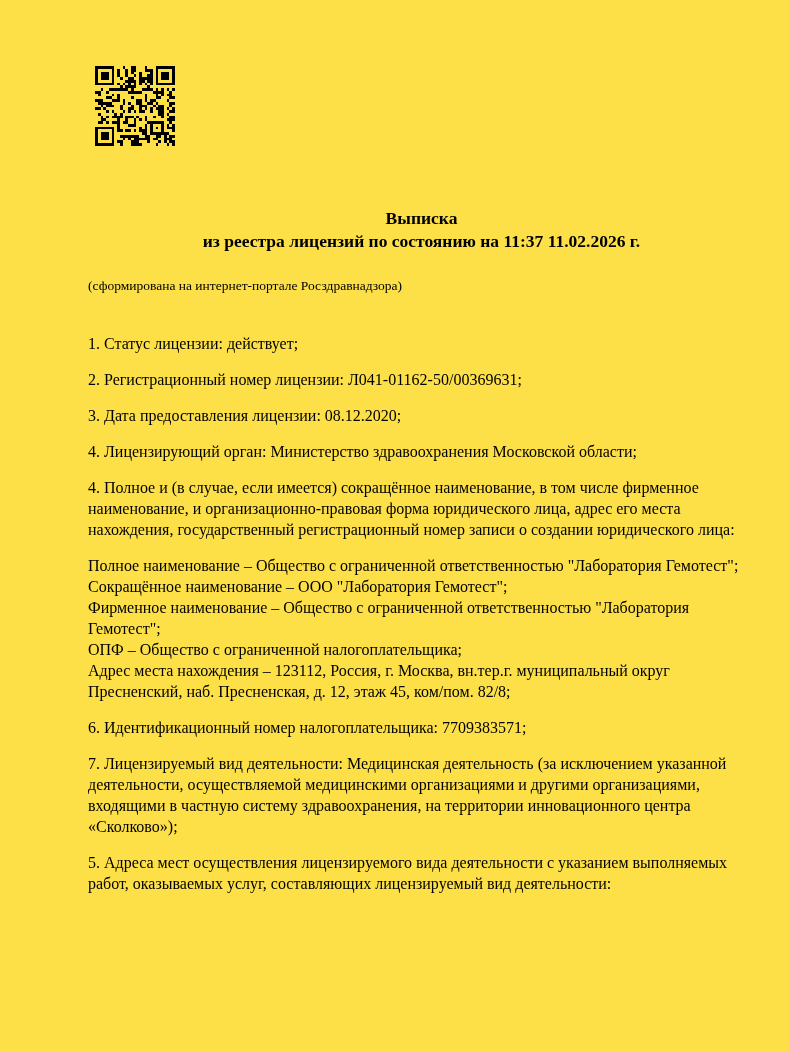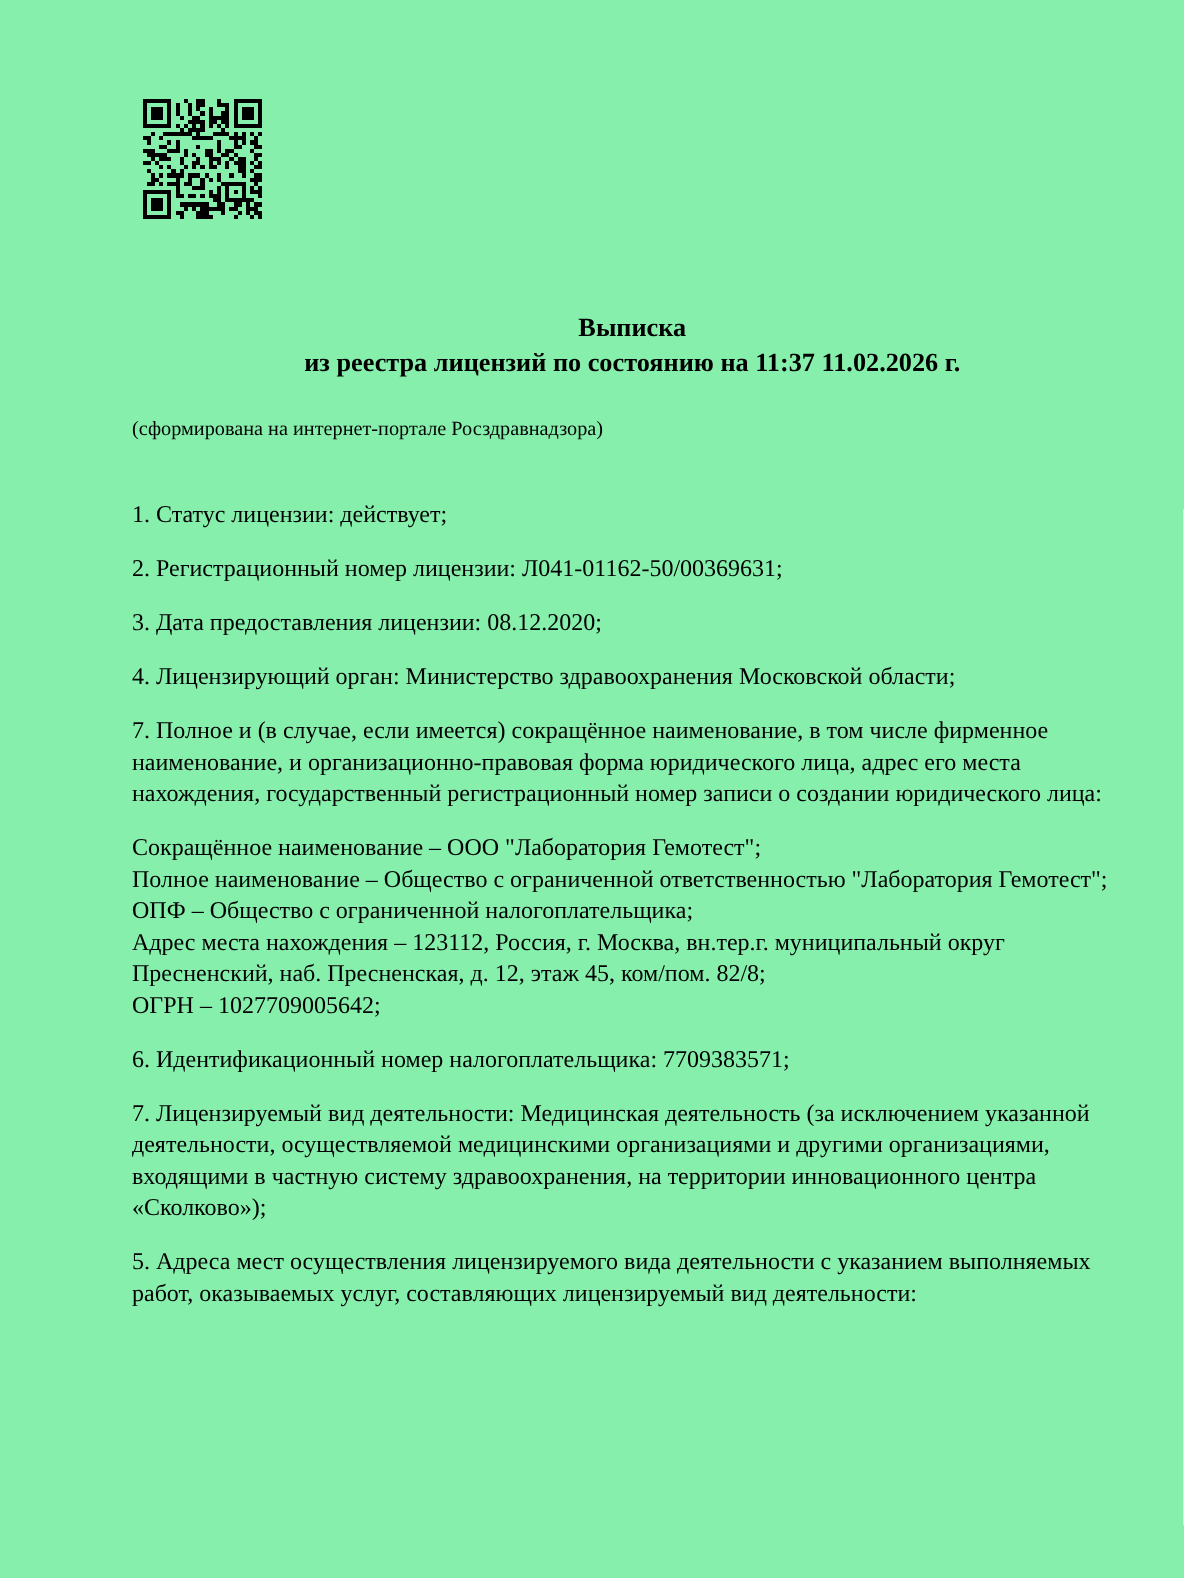--- a/index.html
+++ b/index.html
@@ -4,21 +4,21 @@
 <style>
   html, body {
     margin: 0;
     padding: 0;
     background: #ffffff;
   }
   .page {
     position: relative;
     width: 789px;
     height: 1052px;
-    background: #86efac;
+    background: #fde047;
     overflow: hidden;
     font-family: "Liberation Serif", "DejaVu Serif", serif;
     color: #000000;
   }
   .qr {
     position: absolute;
     left: 95px;
     top: 66px;
     width: 80px;
     height: 80px;
@@ -464,28 +464,28 @@
       <div>из реестра лицензий по состоянию на 11:37 11.02.2026 г.</div>
     </div>
 
     <div class="formed-note">(сформирована на интернет-портале Росздравнадзора)</div>
 
     <div class="doc-body">
       <p class="para">1. Статус лицензии: действует;</p>
       <p class="para">2. Регистрационный номер лицензии: Л041-01162-50/00369631;</p>
       <p class="para">3. Дата предоставления лицензии: 08.12.2020;</p>
       <p class="para">4. Лицензирующий орган: Министерство здравоохранения Московской области;</p>
-      <p class="para">7. Полное и (в случае, если имеется) сокращённое наименование, в том числе фирменное наименование, и организационно-правовая форма юридического лица, адрес его места нахождения, государственный регистрационный номер записи о создании юридического лица:</p>
+      <p class="para">4. Полное и (в случае, если имеется) сокращённое наименование, в том числе фирменное наименование, и организационно-правовая форма юридического лица, адрес его места нахождения, государственный регистрационный номер записи о создании юридического лица:</p>
 
       <div class="para">
+        <div>Полное наименование – Общество с ограниченной ответственностью "Лаборатория Гемотест";</div>
         <div>Сокращённое наименование – ООО "Лаборатория Гемотест";</div>
-        <div>Полное наименование – Общество с ограниченной ответственностью "Лаборатория Гемотест";</div>
+        <div>Фирменное наименование – Общество с ограниченной ответственностью "Лаборатория Гемотест";</div>
         <div>ОПФ – Общество с ограниченной налогоплательщика;</div>
         <div>Адрес места нахождения – 123112, Россия, г. Москва, вн.тер.г. муниципальный округ Пресненский, наб. Пресненская, д. 12, этаж 45, ком/пом. 82/8;</div>
-        <div>ОГРН – 1027709005642;</div>
       </div>
 
       <p class="para">6. Идентификационный номер налогоплательщика: 7709383571;</p>
       <p class="para">7. Лицензируемый вид деятельности: Медицинская деятельность (за исключением указанной деятельности, осуществляемой медицинскими организациями и другими организациями, входящими в частную систему здравоохранения, на территории инновационного центра «Сколково»);</p>
       <p class="para">5. Адреса мест осуществления лицензируемого вида деятельности с указанием выполняемых работ, оказываемых услуг, составляющих лицензируемый вид деятельности:</p>
     </div>
 
   </div>
 </div>
 

